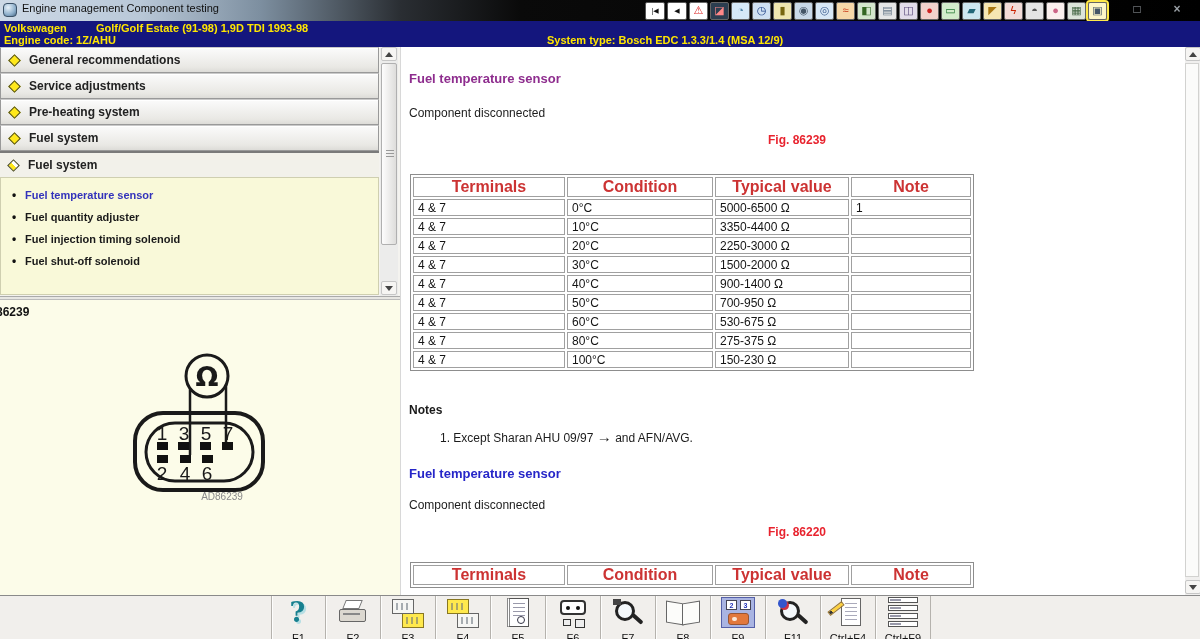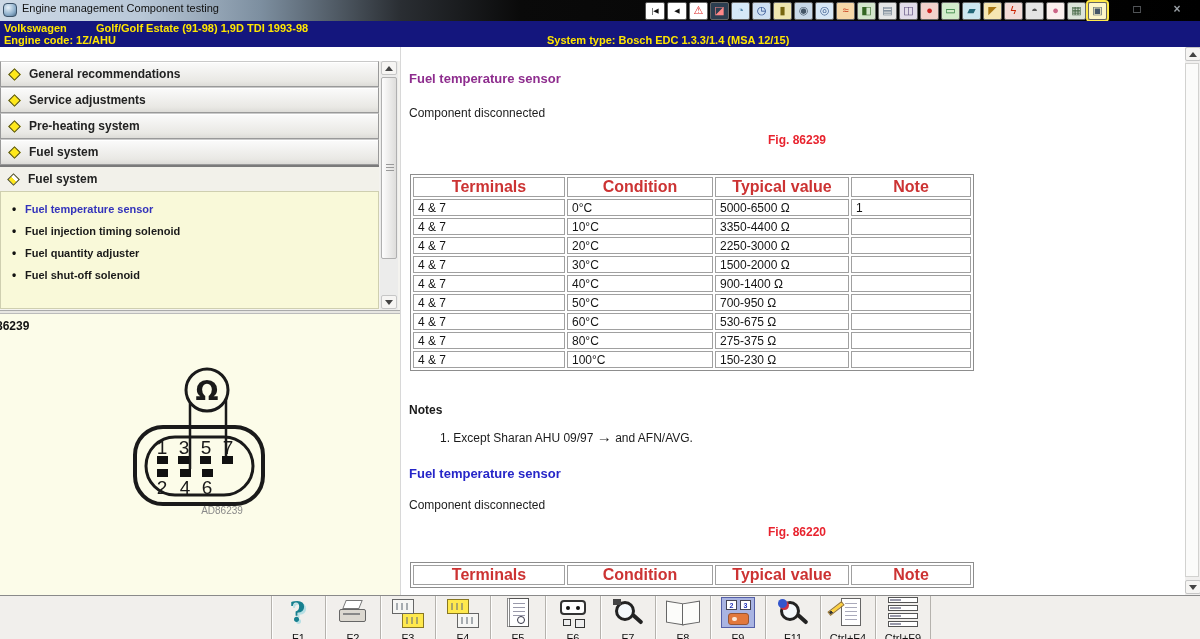--- a/index.html
+++ b/index.html
@@ -27,21 +27,21 @@
   
   .bluebar { position:absolute; left:0; top:21px; width:1200px; height:26px; background:#14167d; }
   .bluebar span { position:absolute; color:#ffe600; font-weight:bold; font-size:11px; white-space:nowrap; }
   .hd-make { left:4px; top:1px; } .hd-model { left:96px; top:1px; }
   .hd-ecode { left:4px; top:13px; } .hd-stype { left:547px; top:13px; }
 
   
   .content { position:absolute; left:0; top:47px; width:1200px; height:548px; background:#fff; }
 
   
-  .sidebar { position:absolute; left:0; top:0; width:400px; height:548px; background:#f4f3ef;margin-top:14px; }
+  .sidebar { position:absolute; left:0; top:0; width:400px; height:548px; background:#f4f3ef; }
   .acc { position:absolute; left:0; width:379px; height:26px;
     background:linear-gradient(180deg,#fbfbfb,#e9e8e4 80%,#dddcd8); border:1px solid #999;
     border-top-color:#c9c9c9; box-shadow:inset 0 1px 0 #fff; }
   .acc .lbl { position:absolute; left:28px; top:5px; font-size:12px; font-weight:bold; color:#222; }
   .diamond { position:absolute; left:9px; top:8px; width:9px; height:9px; transform:rotate(45deg);
     background:#ffe81a; border:1px solid #4a4a20; }
   .acc.expanded { background:#f2f1ea; border:none; border-top:2px solid #7a7a7a; box-shadow:none; }
   .acc.expanded .diamond { background:linear-gradient(180deg,#ffffff 45%,#ffe81a 45%); }
   .subpanel { position:absolute; left:0; top:130px; width:379px; height:118px; background:#f9f9d9;
     border:1px solid #cfcfb0; padding-top:9px; }
@@ -229,21 +229,21 @@
         </span>
     </div>
     <span class="winbtn restore">□</span>
     <span class="winbtn close">×</span>
   </div>
 
   <div class="bluebar">
     <span class="hd-make">Volkswagen</span>
     <span class="hd-model">Golf/Golf Estate (91-98) 1,9D TDI 1993-98</span>
     <span class="hd-ecode">Engine code: 1Z/AHU</span>
-    <span class="hd-stype">System type: Bosch EDC 1.3.3/1.4 (MSA 12/15)</span>
+    <span class="hd-stype">System type: Bosch EDC 1.3.3/1.4 (MSA 12/9)</span>
   </div>
 
   <div class="content">
 
     <div class="sidebar">
       <div class="acc" style="top:0">
           <span class="diamond"></span>
           <span class="lbl">General recommendations</span>
         </div>
       <div class="acc" style="top:52px">
@@ -258,22 +258,22 @@
           <span class="diamond"></span>
           <span class="lbl">Fuel system</span>
         </div>
       <div class="acc expanded" style="top:104px">
           <span class="diamond"></span>
           <span class="lbl">Fuel system</span>
         </div>
 
       <div class="subpanel">
         <div class="subitem sel">Fuel temperature sensor</div>
+        <div class="subitem">Fuel quantity adjuster</div>
         <div class="subitem">Fuel injection timing solenoid</div>
-        <div class="subitem">Fuel quantity adjuster</div>
         <div class="subitem">Fuel shut-off solenoid</div>
       </div>
 
       <div class="sb-scroll">
         <span class="scrollbtn" style="top:0">
             <span class="arr-up"></span>
           </span>
         <span class="sb-thumb">
             <span class="grip"></span>
           </span>

